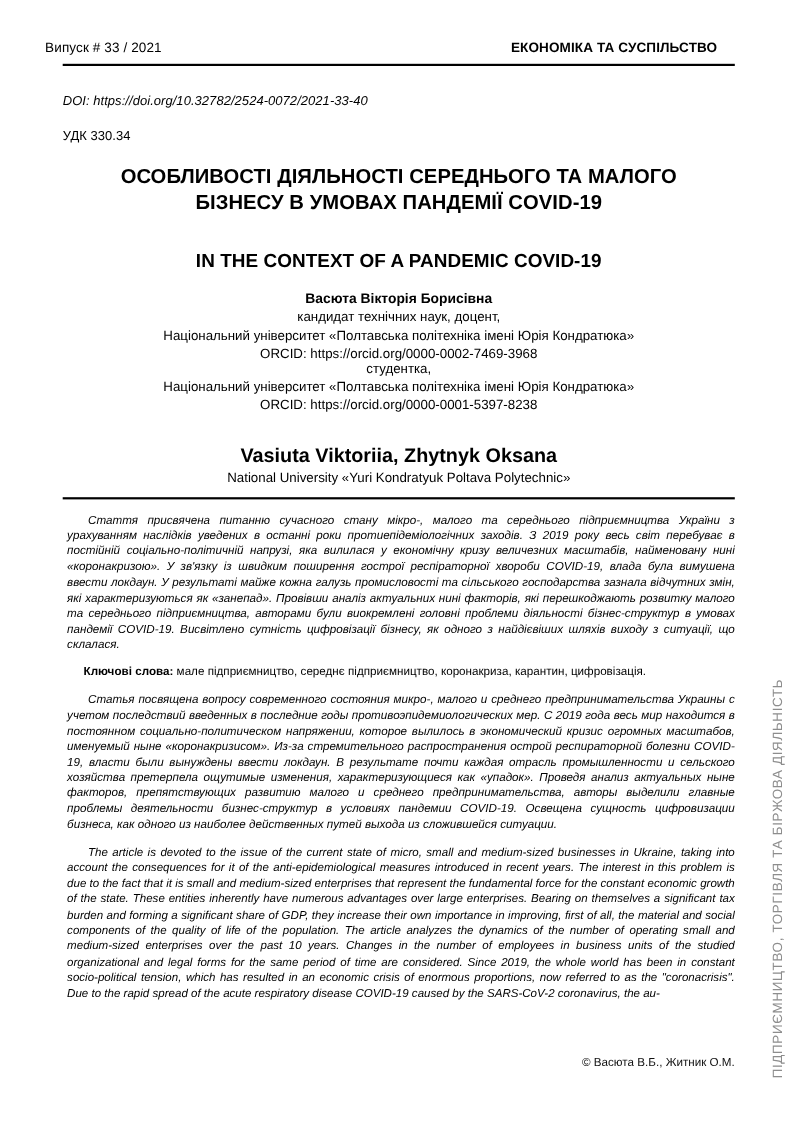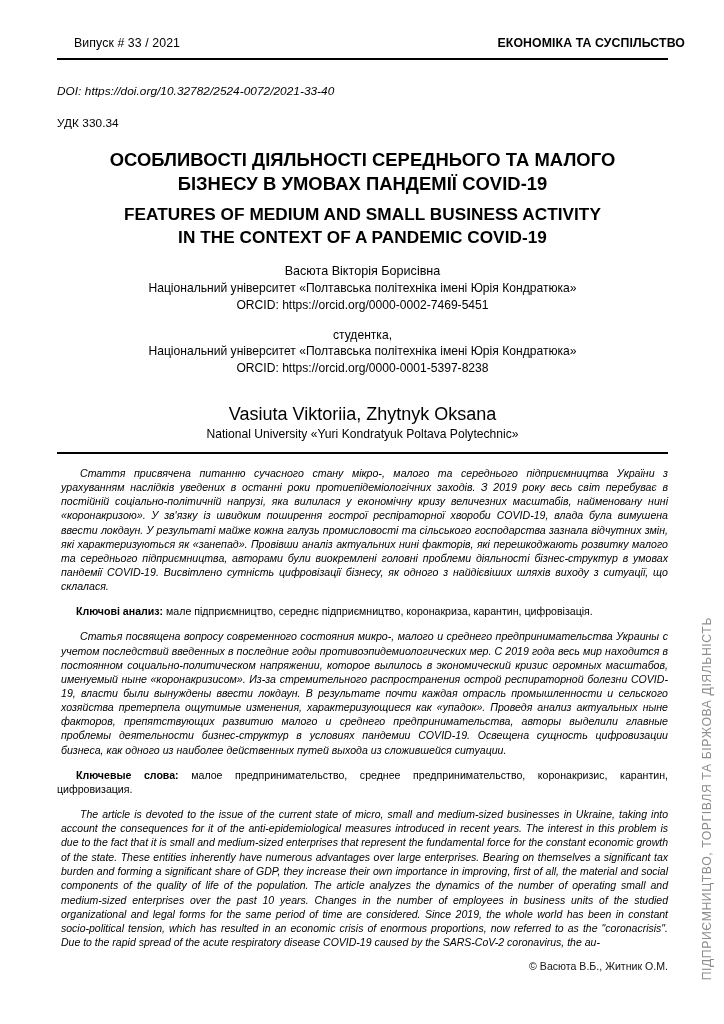--- a/index.html
+++ b/index.html
@@ -18,21 +18,21 @@
     height: 1024px;
     margin: 0 auto;
     background: #ffffff;
     overflow: hidden;
     box-sizing: border-box;
   }
 
   
   .runhead {
     position: absolute;
-    left: 74px;
+    left: 41px;
     top: 36px;
     width: 611px;
     display: flex;
     justify-content: space-between;
     align-items: baseline;
     font-size: 12.3px;
     letter-spacing: 0.1px;
   }
   .runhead-left { white-space: nowrap; }
   .runhead-right { white-space: nowrap; font-weight: bold; }
@@ -89,21 +89,21 @@
   
   .author-block {
     position: absolute;
     left: 57px;
     width: 611px;
     text-align: center;
     font-size: 12.1px;
     line-height: 1.36;
   }
   .author-block .name {
-    font-weight: normal;
+    font-weight: bold;
     font-size: 12.6px;
     display: block;
   }
   .author-block .line { display: block; }
   #author-1 { top: 263px; }
   #author-2 { top: 327px; }
   #authors-en { top: 402px; }
   #authors-en .name { font-size: 18px; }
 
   
@@ -184,55 +184,52 @@
   <div class="runhead-rule"></div>
 
   <div class="doi">DOI: https://doi.org/10.32782/2524-0072/2021-33-40</div>
   <div class="udk">УДК 330.34</div>
 
   <div class="title-ua">
     <span>ОСОБЛИВОСТІ ДІЯЛЬНОСТІ СЕРЕДНЬОГО ТА МАЛОГО</span><br>
     <span>БІЗНЕСУ В УМОВАХ ПАНДЕМІЇ COVID-19</span>
   </div>
   <div class="title-en">
-    <span>FEATURES OF MEDIUM AND SMALL BUSINESS ACTIVITY</span><br>
+    <br>
     <span>IN THE CONTEXT OF A PANDEMIC COVID-19</span>
   </div>
 
   <div class="author-block" id="author-1">
     <span class="name">Васюта Вікторія Борисівна</span>
+    <span class="line">кандидат технічних наук, доцент,</span>
     <span class="line">Національний університет «Полтавська політехніка імені Юрія Кондратюка»</span>
-    <span class="line">ORCID: https://orcid.org/0000-0002-7469-5451</span>
+    <span class="line">ORCID: https://orcid.org/0000-0002-7469-3968</span>
   </div>
 
   <div class="author-block" id="author-2">
     <span class="line">студентка,</span>
     <span class="line">Національний університет «Полтавська політехніка імені Юрія Кондратюка»</span>
     <span class="line">ORCID: https://orcid.org/0000-0001-5397-8238</span>
   </div>
 
   <div class="author-block" id="authors-en">
     <span class="name">Vasiuta Viktoriia, Zhytnyk Oksana</span>
     <span class="line">National University «Yuri Kondratyuk Poltava Polytechnic»</span>
   </div>
 
   <div class="abs-rule"></div>
   <div class="abstracts">
 
     <p class="abs">Стаття присвячена питанню сучасного стану мікро-, малого та середнього підприємництва України з урахуванням наслідків уведених в останні роки протиепідеміологічних заходів. З 2019 року весь світ перебуває в постійній соціально-політичній напрузі, яка вилилася у економічну кризу величезних масштабів, найменовану нині «коронакризою». У зв'язку із швидким поширення гострої респіраторної хвороби COVID-19, влада була вимушена ввести локдаун. У результаті майже кожна галузь промисловості та сільського господарства зазнала відчутних змін, які характеризуються як «занепад». Провівши аналіз актуальних нині факторів, які перешкоджають розвитку малого та середнього підприємництва, авторами були виокремлені головні проблеми діяльності бізнес-структур в умовах пандемії COVID-19. Висвітлено сутність цифровізації бізнесу, як одного з найдієвіших шляхів виходу з ситуації, що склалася.</p>
     <p class="kw">
-      <b>Ключові анализ:</b>
+      <b>Ключові слова:</b>
       <span>мале підприємництво, середнє підприємництво, коронакриза, карантин, цифровізація.</span>
     </p>
 
     <p class="abs">Статья посвящена вопросу современного состояния микро-, малого и среднего предпринимательства Украины с учетом последствий введенных в последние годы противоэпидемиологических мер. С 2019 года весь мир находится в постоянном социально-политическом напряжении, которое вылилось в экономический кризис огромных масштабов, именуемый ныне «коронакризисом». Из-за стремительного распространения острой респираторной болезни COVID-19, власти были вынуждены ввести локдаун. В результате почти каждая отрасль промышленности и сельского хозяйства претерпела ощутимые изменения, характеризующиеся как «упадок». Проведя анализ актуальных ныне факторов, препятствующих развитию малого и среднего предпринимательства, авторы выделили главные проблемы деятельности бизнес-структур в условиях пандемии COVID-19. Освещена сущность цифровизации бизнеса, как одного из наиболее действенных путей выхода из сложившейся ситуации.</p>
-    <p class="kw">
-      <b>Ключевые слова:</b>
-      <span>малое предпринимательство, среднее предпринимательство, коронакризис, карантин, цифровизация.</span>
-    </p>
 
     <p class="abs en">The article is devoted to the issue of the current state of micro, small and medium-sized businesses in Ukraine, taking into account the consequences for it of the anti-epidemiological measures introduced in recent years. The interest in this problem is due to the fact that it is small and medium-sized enterprises that represent the fundamental force for the constant economic growth of the state. These entities inherently have numerous advantages over large enterprises. Bearing on themselves a significant tax burden and forming a significant share of GDP, they increase their own importance in improving, first of all, the material and social components of the quality of life of the population. The article analyzes the dynamics of the number of operating small and medium-sized enterprises over the past 10 years. Changes in the number of employees in business units of the studied organizational and legal forms for the same period of time are considered. Since 2019, the whole world has been in constant socio-political tension, which has resulted in an economic crisis of enormous proportions, now referred to as the "coronacrisis". Due to the rapid spread of the acute respiratory disease COVID-19 caused by the SARS-CoV-2 coronavirus, the au-</p>
   </div>
 
   <div class="side-tab" style="color: rgb(141, 141, 141);">
     <span>ПІДПРИЄМНИЦТВО, ТОРГІВЛЯ ТА БІРЖОВА ДІЯЛЬНІСТЬ</span>
   </div>
 
   <div class="footer-copy">© Васюта В.Б., Житник О.М.</div>
 

